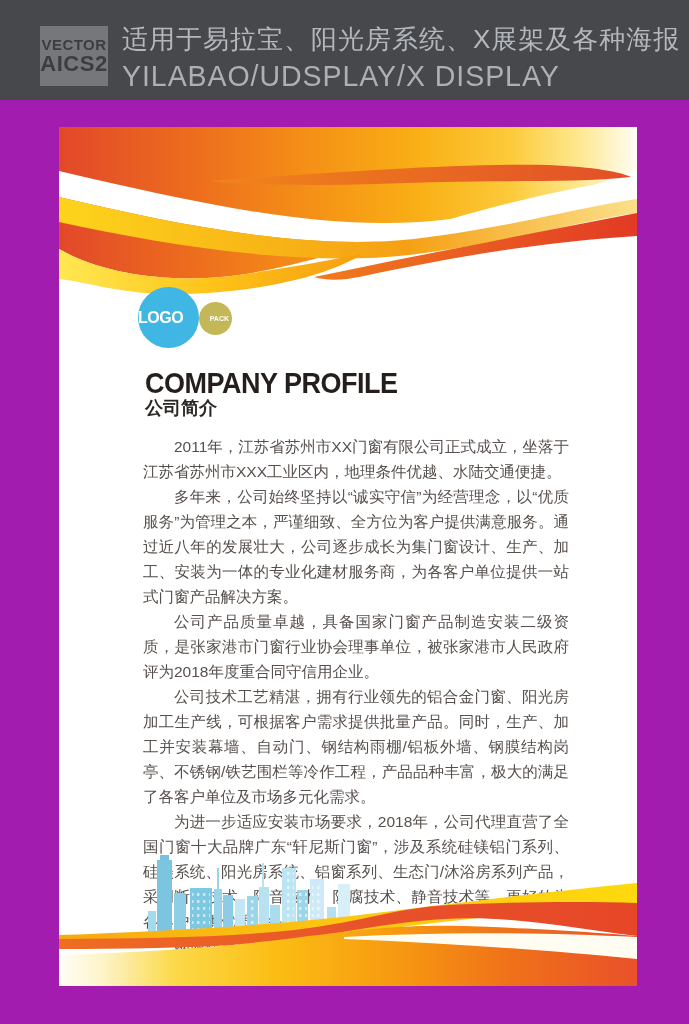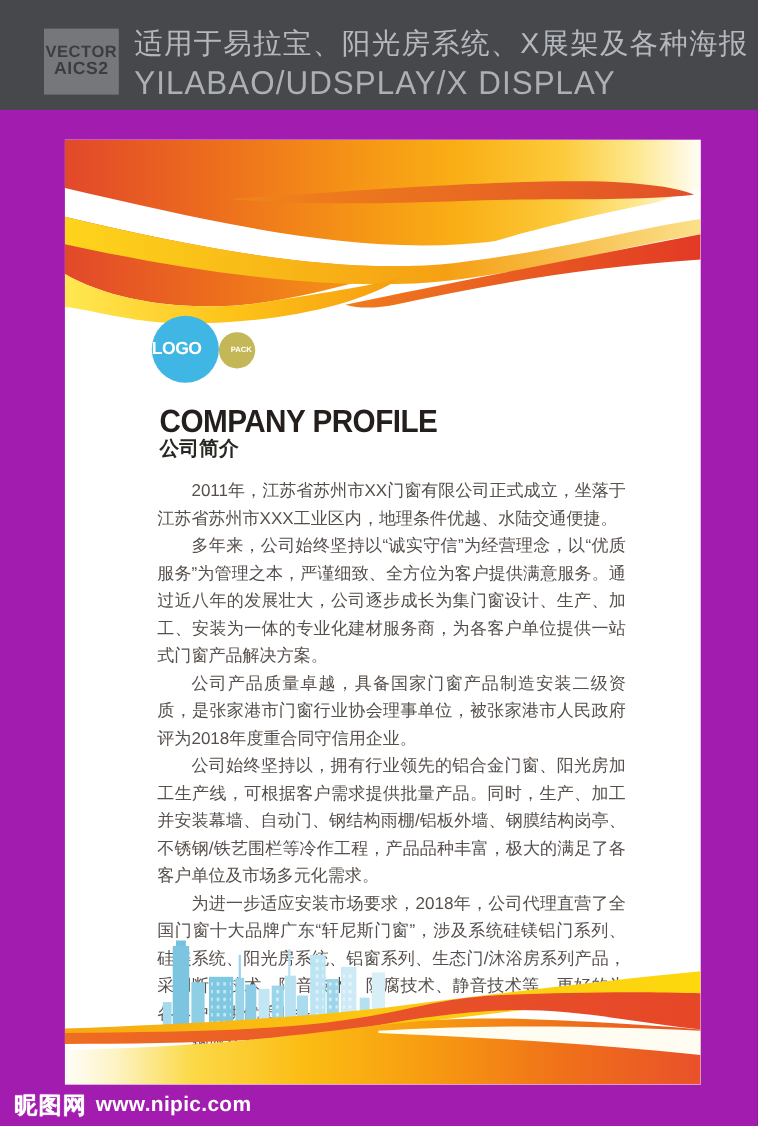--- a/index.html
+++ b/index.html
@@ -4,21 +4,21 @@
 <style>
   html,body{margin:0;padding:0;background:#2f3133;}
   .stage{position:relative;width:689px;height:1024px;background:#a21caf;overflow:hidden;
          font-family:"Liberation Sans","DejaVu Sans",sans-serif;}
   
   .header{position:absolute;top:0;left:0;right:0;height:100px;background:#47484c;}
   .badge{position:absolute;left:40px;top:26px;width:68px;height:60px;background:#75777b;
          color:#3b3d41;display:flex;flex-direction:column;align-items:center;justify-content:center;
          font-weight:bold;line-height:1.05;letter-spacing:.5px;}
   .badge .b1{font-size:15px;}
-  .badge .b2{font-size:16px;}
+  .badge .b2{font-size:22px;}
   .hdr-titles{position:absolute;left:122px;top:22px;color:#b4b8bd;white-space:nowrap;}
   .hdr-cn{font-size:26px;letter-spacing:1px;}
   .hdr-en{font-size:30px;letter-spacing:1px;color:#acb0b5;transform:scaleX(.95);transform-origin:left;margin-top:2px;}
   
   .page{position:absolute;left:59px;top:127px;width:578px;height:859px;background:#ffffff;overflow:hidden;}
   .deco{position:absolute;left:0;display:block;}
   .deco.top{top:0;}
   .deco.bottom{bottom:0;}
   
   .logo{position:absolute;left:79px;top:160px;width:115px;height:64px;}
@@ -108,21 +108,21 @@
       </div>
     </div>
 
     <div class="h-en">COMPANY PROFILE</div>
     <div class="h-cn">公司简介</div>
 
     <div class="body-text">
       <p>2011年，江苏省苏州市XX门窗有限公司正式成立，坐落于江苏省苏州市XXX工业区内，地理条件优越、水陆交通便捷。</p>
       <p>多年来，公司始终坚持以“诚实守信”为经营理念，以“优质服务”为管理之本，严谨细致、全方位为客户提供满意服务。通过近八年的发展壮大，公司逐步成长为集门窗设计、生产、加工、安装为一体的专业化建材服务商，为各客户单位提供一站式门窗产品解决方案。</p>
       <p>公司产品质量卓越，具备国家门窗产品制造安装二级资质，是张家港市门窗行业协会理事单位，被张家港市人民政府评为2018年度重合同守信用企业。</p>
-      <p>公司始终坚持以，拥有行业领先的铝合金门窗、阳光房加工生产线，可根据客户需求提供批量产品。同时，生产、加工并安装幕墙、自动门、钢结构雨棚/铝板外墙、钢膜结构岗亭、不锈钢/铁艺围栏等冷作工程，产品品种丰富，极大的满足了各客户单位及市场多元化需求。</p>
+      <p>公司技术工艺精湛，拥有行业领先的铝合金门窗、阳光房加工生产线，可根据客户需求提供批量产品。同时，生产、加工并安装幕墙、自动门、钢结构雨棚/铝板外墙、钢膜结构岗亭、不锈钢/铁艺围栏等冷作工程，产品品种丰富，极大的满足了各客户单位及市场多元化需求。</p>
       <p>为进一步适应安装市场要求，2018年，公司代理直营了全国门窗十大品牌广东“轩尼斯门窗”，涉及系统硅镁铝门系列、硅镁系统、阳光房系统、铝窗系列、生态门/沐浴房系列产品，采用断桥技术、隔音技术、防腐技术、静音技术等，更好的为各客户提供优质服务。</p>
       <p>竭诚欢迎各客户单位及社会各界朋友前来洽谈合作！</p>
     </div>
 
     <svg class="deco bottom" width="578" height="135" viewBox="0 0 578 135">
       <defs>
         <linearGradient id="gSky" x1="0" y1="0" x2="0" y2="1">
           <stop offset="0" stop-color="#7cc5e0"></stop>
             <stop offset="1" stop-color="#c9e9f5"></stop>
         </linearGradient>
@@ -176,18 +176,14 @@
         <rect x="279" y="33" width="12" height="53" fill="#d8eff8"></rect>
       </g>
 
       <path d="M0,84 C110,80 215,74 300,64 C395,52 495,40 578,32 L578,52 C490,58 400,69 300,81 C205,91 95,92 0,93 Z" fill="url(#gBYel)"></path>
       <path d="M0,88 C85,87 160,87 235,79 C310,70 335,57 390,54 C450,51 525,50 578,52 L578,85 C515,78 455,64 385,68 C325,72 285,82 225,90 C155,97 70,98 0,98 Z" fill="url(#gBRed)"></path>
       <path d="M0,104 C85,101 155,97 235,87 C315,77 345,74 405,75 C470,77 535,81 578,85 L578,135 L0,135 Z" fill="url(#gBMass)"></path>
       <path d="M285,86 C390,80 490,82 578,86 L578,108 C490,99 385,92 285,88 Z" fill="#fffdf2"></path>
     </svg>
   </div>
 
-  <div class="site">
-    <span class="glyph">昵图网</span>
-    <span class="url">www.nipic.com</span>
-  </div>
 
 </div>
 
 </body></html>

